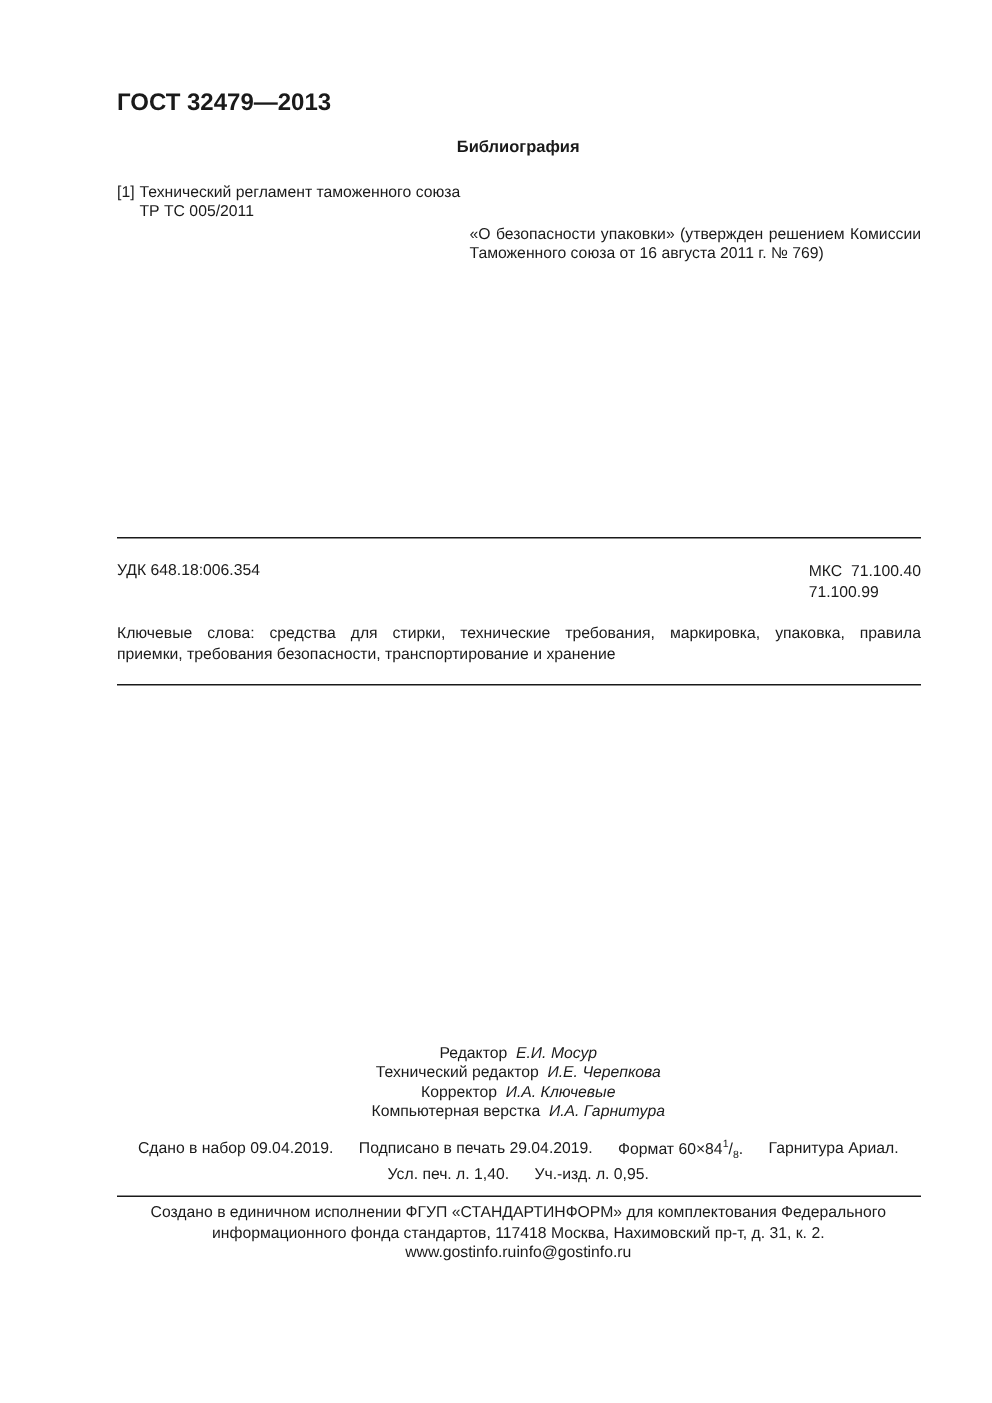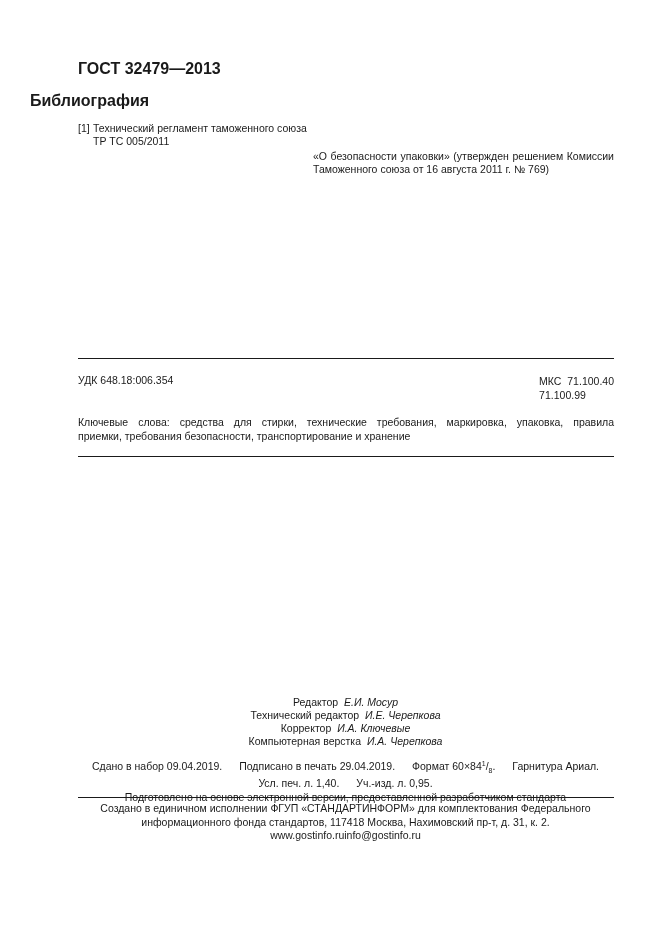--- a/index.html
+++ b/index.html
@@ -1,20 +1,20 @@
 <!DOCTYPE html>
 <html><head>
 <meta charset="utf-8">
 <style>
   html, body { margin:0; padding:0; background:#ffffff; }
   body { width:661px; height:935px; position:relative; overflow:hidden;
          font-family:"Liberation Sans", sans-serif; color:#1a1a1a; font-size:10.5px; }
   .abs { position:absolute; }
   .hdr { left:78px; top:60px; font-weight:bold; font-size:16px; }
-  .title { left:0; width:661px; top:92px; text-align:left; font-weight:bold; font-size:16px; padding-left:30px; box-sizing:border-box; }
+  .title { left:0; width:661px; top:92px; text-align:center; font-weight:bold; font-size:11px; padding-left:30px; box-sizing:border-box; }
   .bib-left { left:78px; top:122px; width:230px; line-height:13px; }
   .bib-left .num { display:inline-block; width:15px; }
   .bib-left .cont { padding-left:15px; }
   .bib-right { left:313px; top:122px; width:301px; line-height:13px; text-align:justify; text-align-last:left; }
   .bib-right .l1 { text-align:justify; text-align-last:justify;margin-top:28px; }
   .rule { left:78px; width:536px; height:0; border-top:1px solid #1a1a1a; }
   .udk { left:78px; top:374px; }
   .mks { right:47px; top:374px; text-align:left; line-height:14px; }
   .kw { left:78px; top:415px; width:536px; line-height:14px; }
   .kw .l1 { text-align:justify; text-align-last:justify; }
@@ -53,35 +53,34 @@
   <div class="l1">Ключевые слова: средства для стирки, технические требования, маркировка, упаковка, правила</div>
   <div>приемки, требования безопасности, транспортирование и хранение</div>
 </div>
 
 <div class="abs rule" style="top:456px;"></div>
 
 <div class="abs credits">
   <div><span>Редактор</span>&nbsp; <i>Е.И. Мосур</i></div>
   <div><span>Технический редактор</span>&nbsp; <i>И.Е. Черепкова</i></div>
   <div><span>Корректор</span>&nbsp; <i>И.А. Ключевые</i></div>
-  <div><span>Компьютерная верстка</span>&nbsp; <i>И.А. Черепкова</i></div>
+  <div><span>Компьютерная верстка</span>&nbsp; <i>И.А. Гарнитура</i></div>
 </div>
 
 <div class="abs pub">
   <div>
     <span>Сдано в набор 09.04.2019.</span><span class="gap"></span>
     <span>Подписано в печать 29.04.2019.</span><span class="gap"></span>
     <span><span>Формат 60×84</span><sup>1</sup>/<sub>8</sub><span>.</span></span><span class="gap"></span>
     <span>Гарнитура Ариал.</span>
   </div>
   <div>
     <span>Усл. печ. л. 1,40.</span><span class="gap"></span>
     <span>Уч.-изд. л. 0,95.</span>
   </div>
-  <div>Подготовлено на основе электронной версии, предоставленной разработчиком стандарта</div>
 </div>
 
 <div class="abs rule" style="top:797px;"></div>
 
 <div class="abs foot">
   <div>Создано в единичном исполнении ФГУП «СТАНДАРТИНФОРМ» для комплектования Федерального</div>
   <div>информационного фонда стандартов, 117418 Москва, Нахимовский пр-т, д. 31, к. 2.</div>
   <div><span>www.gostinfo.ru</span><span class="gap"></span><span>info@gostinfo.ru</span></div>
 </div>
 

